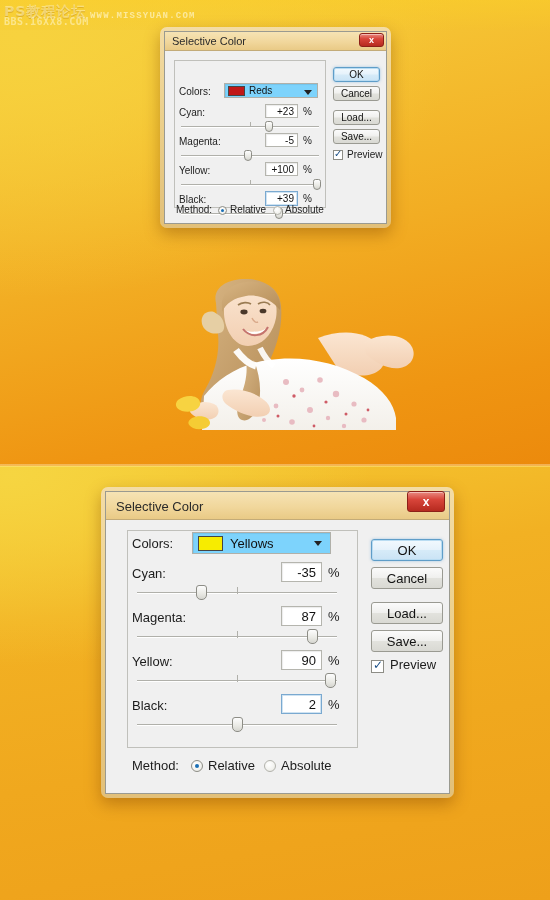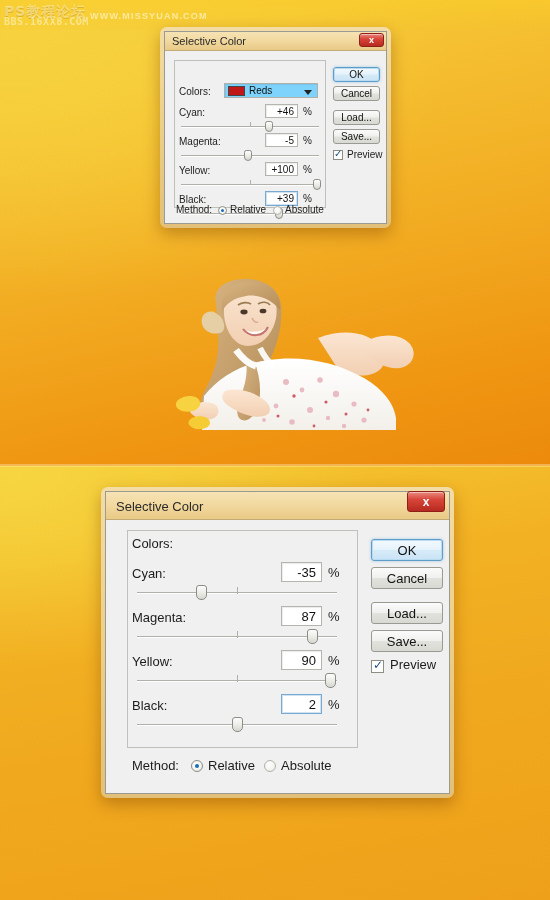--- a/index.html
+++ b/index.html
@@ -45,21 +45,21 @@
   .wm-bbs {
     position: absolute; left: 4px; top: 16px;
     font-size: 10px; font-weight: bold; letter-spacing: .5px;
     color: rgba(255,248,210,.55);
     font-family: "DejaVu Sans Mono", monospace;
   }
   .wm-url {
     position: absolute; left: 90px; top: 11px;
     font-size: 9px; font-weight: bold; letter-spacing: 1.2px;
     color: rgba(255,250,220,.62);
-    font-family: Liberation Sans, sans-serif;
+    font-family: Liberation Mono, monospace;
   }
 
   
   .photo { position: absolute; left: 168px; top: 278px; width: 266px; height: 160px; }
   .photo svg { display: block; }
   .dlg-frame {
     position: absolute;
     border-radius: 7px;
     background: linear-gradient(180deg, #f3dca6 0%, #ecd08c 45%, #e2c079 100%);
     box-shadow: 0 6px 16px rgba(120,60,0,.40);
@@ -255,21 +255,21 @@
       <div class="group-box" style="left:9px; top:28px; width:152px; height:148px;"></div>
 
       <div class="lbl" style="left:14px; top:54px; width:40px; font-size:10px;">Colors:</div>
       <div class="combo" style="left:59px; top:51px; width:94px; height:15px;">
         <div class="combo-swatch" style="left:3px; top:2px; width:17px; height:10px; background:#c01818;"></div>
         <div class="combo-text" style="left:24px; top:1px; font-size:10px;">Reds</div>
         <div class="combo-arrow" style="right:5px; top:6px;"></div>
       </div>
 
       <div class="lbl-l" style="left:14px; top:75px; font-size:10px;">Cyan:</div>
-      <div class="numfield" style="left:100px; top:72px; width:33px; height:14px; font-size:10px; padding:1px 3px 0 0;">+46</div>
+      <div class="numfield" style="left:100px; top:72px; width:33px; height:14px; font-size:10px; padding:1px 3px 0 0;">+23</div>
       <div class="pct" style="left:138px; top:74px; font-size:10px;">%</div>
       <div class="slider-track" style="left:16px; top:94px; width:138px;"></div>
       <div class="slider-tick" style="left:85px; top:90px; height:5px;"></div>
       <div class="slider-thumb" style="left:100px; top:89px; width:8px; height:11px;"></div>
 
       <div class="lbl-l" style="left:14px; top:104px; font-size:10px;">Magenta:</div>
       <div class="numfield" style="left:100px; top:101px; width:33px; height:14px; font-size:10px; padding:1px 3px 0 0;">-5</div>
       <div class="pct" style="left:138px; top:103px; font-size:10px;">%</div>
       <div class="slider-track" style="left:16px; top:123px; width:138px;"></div>
       <div class="slider-tick" style="left:85px; top:119px; height:5px;"></div>
@@ -314,20 +314,25 @@
     <div class="dlg-inner">
 
       <div class="titlebar" style="height:28px;">
         <div class="title-text" style="left:10px; top:7px; font-size:13px;">Selective Color</div>
         <div class="closebtn" style="right:4px; top:-1px; width:38px; height:21px; font-size:12px;">x</div>
       </div>
 
       <div class="group-box" style="left:21px; top:38px; width:231px; height:218px;"></div>
 
       <div class="lbl" style="left:26px; top:44px; width:54px; font-size:13px;">Colors:</div>
+      <div class="combo" style="left:86px; top:40px; width:139px; height:22px;">
+        <div class="combo-swatch" style="left:5px; top:3px; width:25px; height:15px; background:#f7ec00;"></div>
+        <div class="combo-text" style="left:37px; top:3px; font-size:13px;">Yellows</div>
+        <div class="combo-arrow" style="right:8px; top:8px;"></div>
+      </div>
 
       <div class="lbl-l" style="left:26px; top:74px; font-size:13px;">Cyan:</div>
       <div class="numfield" style="left:175px; top:70px; width:41px; height:20px; font-size:13px; padding:2px 5px 0 0;">-35</div>
       <div class="pct" style="left:222px; top:73px; font-size:13px;">%</div>
       <div class="slider-track" style="left:31px; top:100px; width:200px;"></div>
       <div class="slider-tick" style="left:131px; top:95px; height:7px;"></div>
       <div class="slider-thumb" style="left:90px; top:93px; width:11px; height:15px;"></div>
 
       <div class="lbl-l" style="left:26px; top:118px; font-size:13px;">Magenta:</div>
       <div class="numfield" style="left:175px; top:114px; width:41px; height:20px; font-size:13px; padding:2px 5px 0 0;">87</div>

